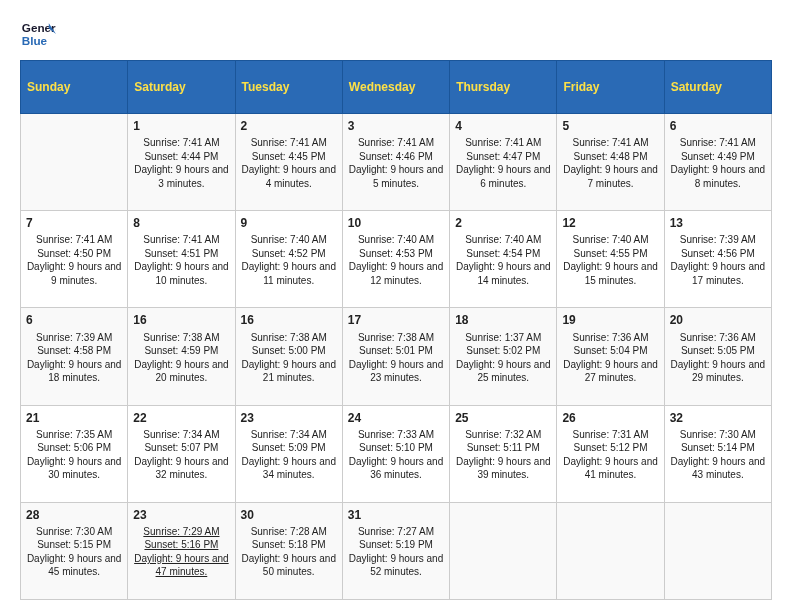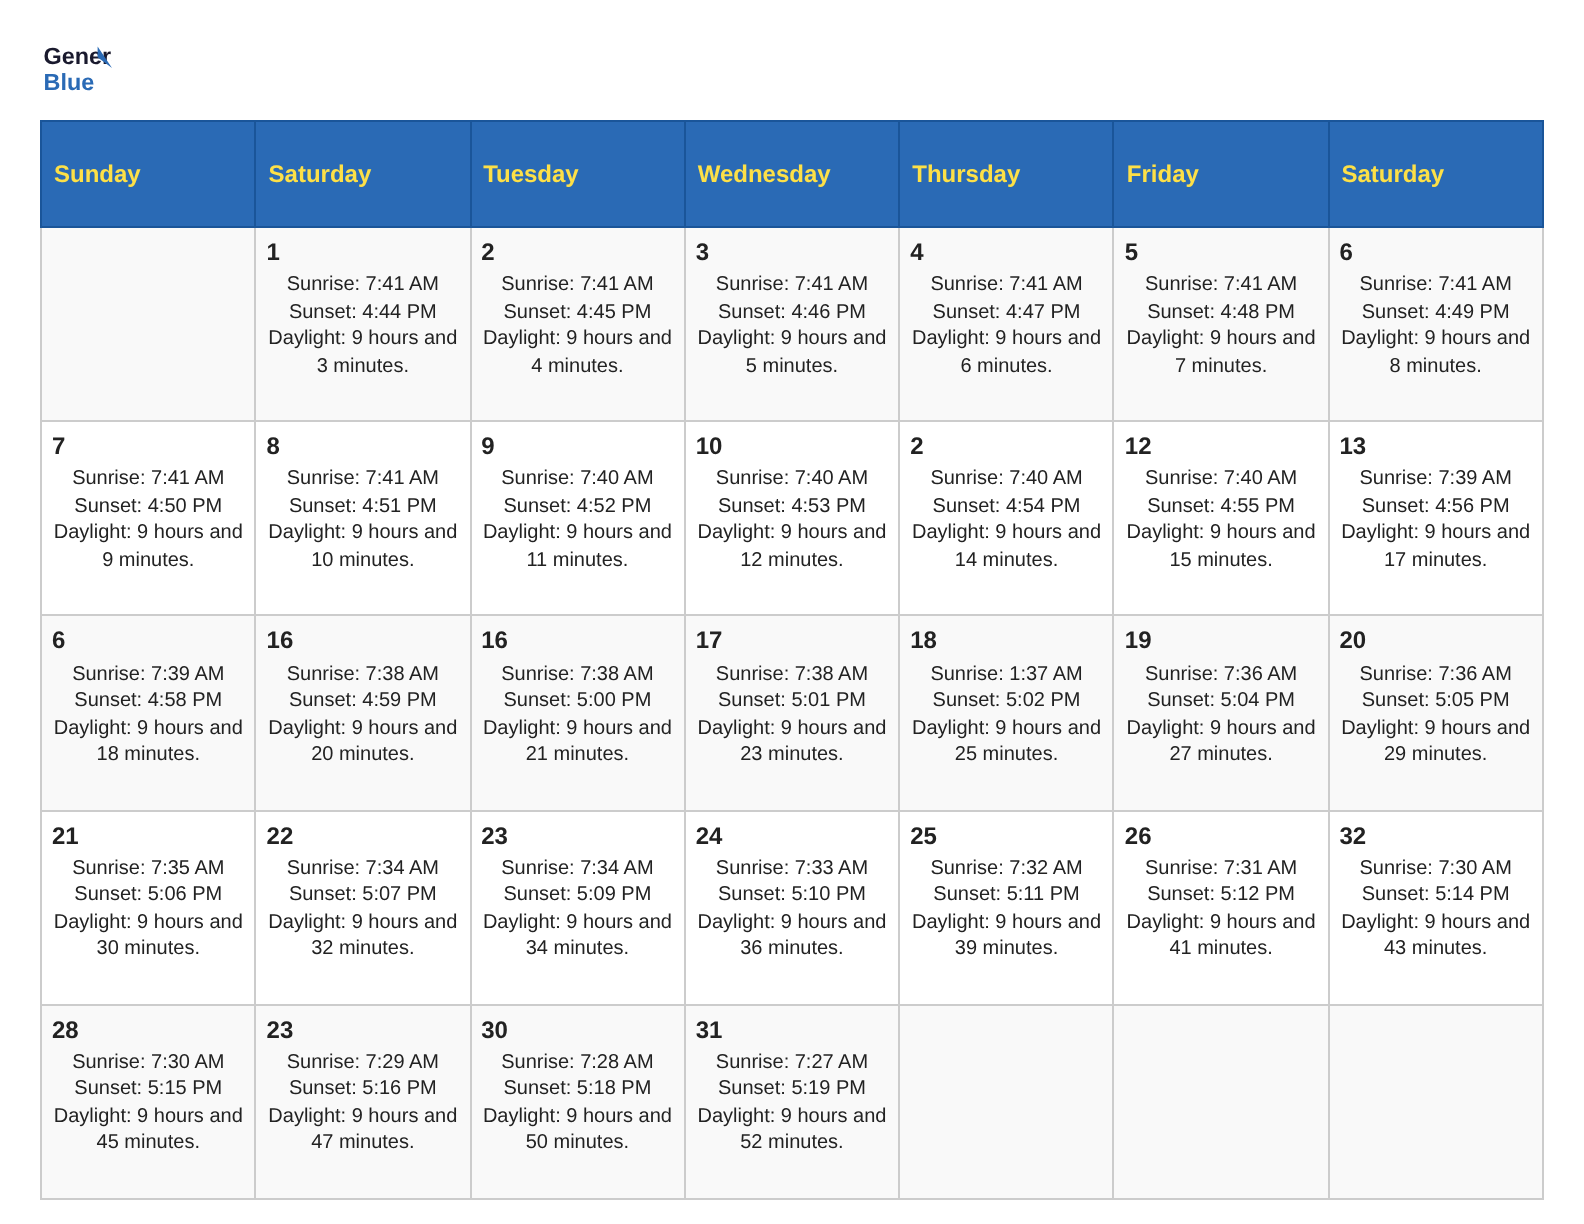--- a/index.html
+++ b/index.html
@@ -299,21 +299,21 @@
         </tr>
         <tr>
           <td>
             <span class="cell-date">28</span>
             <div class="cell-info" style="white-space: pre-line;">Sunrise: 7:30 AM
 Sunset: 5:15 PM
 Daylight: 9 hours and 45 minutes.</div>
           </td>
           <td>
             <span class="cell-date">23</span>
-            <div class="cell-info" style="white-space: pre-line;">Sunrise: 7:29 AM
+            <div class="cell-info" style="white-space: pre-line; text-decoration: underline;">Sunrise: 7:29 AM
 Sunset: 5:16 PM
 Daylight: 9 hours and 47 minutes.</div>
           </td>
           <td>
             <span class="cell-date">30</span>
             <div class="cell-info" style="white-space: pre-line;">Sunrise: 7:28 AM
 Sunset: 5:18 PM
 Daylight: 9 hours and 50 minutes.</div>
           </td>
           <td>

